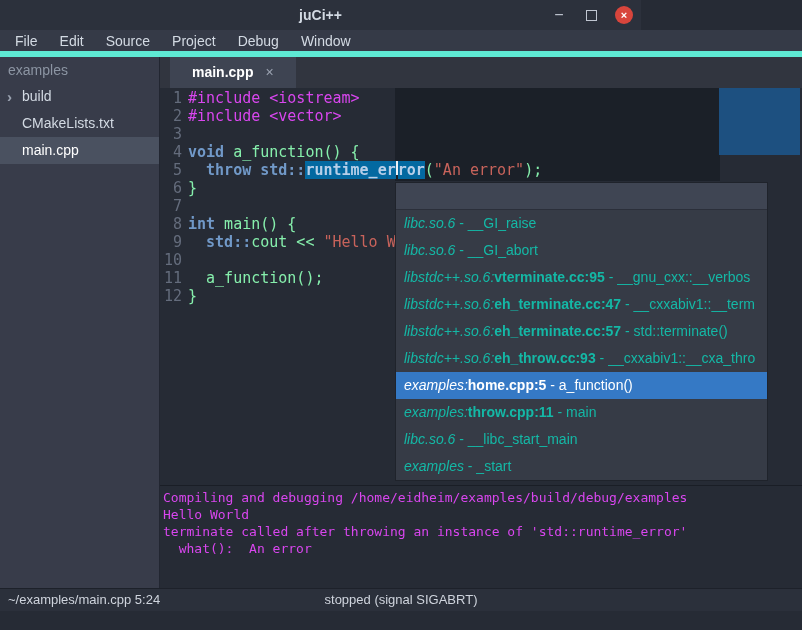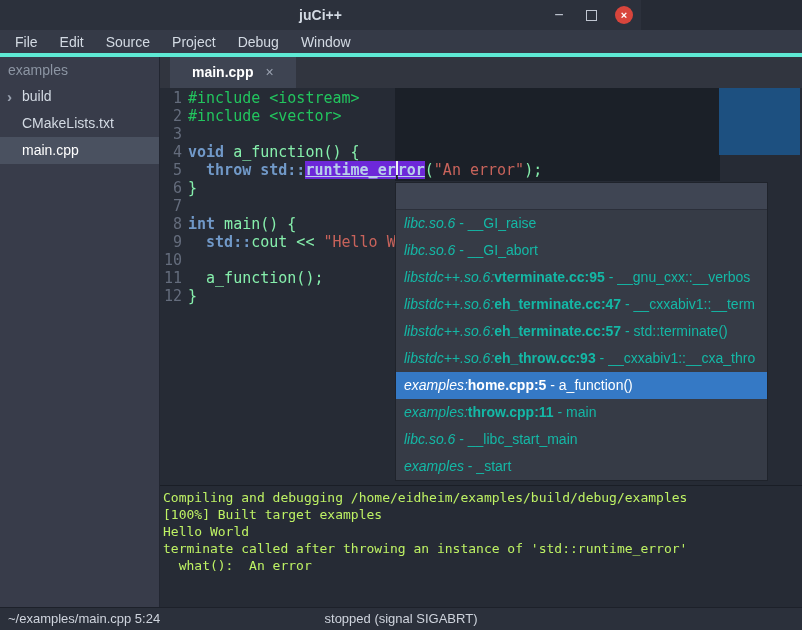--- a/index.html
+++ b/index.html
@@ -11,21 +11,21 @@
   
   .titlebar{position:absolute;left:0;top:0;width:641px;height:30px;background:#2c313c;}
   .title{line-height:30px;text-align:center;color:#d3dae3;font-weight:700;font-size:14px;}
   .win-controls{position:absolute;right:8px;top:0;height:30px;display:flex;align-items:center;gap:14px;}
   .btn-min{color:#c0c6d1;font-size:16px;line-height:30px;width:18px;text-align:center;}
   .btn-restore{width:9px;height:9px;border:1px solid #c0c6d1;margin:0 4px;}
   .btn-close{width:18px;height:18px;border-radius:50%;background:#d8453c;color:#ffffff;
     font-size:11px;font-weight:700;line-height:18px;text-align:center;}
   
   .menubar{position:absolute;left:0;top:30px;width:802px;height:27px;background:#353a47;
-    display:flex;align-items:center;padding-left:4px;box-sizing:border-box;border-bottom:4px solid #5eead4;}
+    display:flex;align-items:center;padding-left:4px;box-sizing:border-box;border-bottom:6px solid #5eead4;}
   .menu-item{padding:0 11px;font-size:14px;color:#d3dae3;line-height:26px;}
   
   .sidebar{position:absolute;left:0;top:57px;width:160px;height:550px;background:#383c4a;
     border-right:1px solid #222631;box-sizing:border-box;}
   .side-header{height:26px;line-height:26px;padding-left:8px;font-size:14px;color:#8c95a3;}
   .side-item{height:27px;line-height:27px;font-size:14px;color:#d3dae3;position:relative;padding-left:22px;}
   .side-item.selected{background:#4a5160;color:#ffffff;}
   .side-expander{position:absolute;left:7px;top:0;font-size:15px;font-weight:700;color:#9aa2b0;}
   
   .tabbar{position:absolute;left:160px;top:57px;width:642px;height:31px;background:#31353f;}
@@ -33,43 +33,43 @@
     font-size:14px;font-weight:700;line-height:31px;padding:0 22px;}
   .tab-close{margin-left:12px;color:#9aa2b0;font-weight:400;}
   
   .editor{position:absolute;left:160px;top:88px;width:642px;height:397px;background:#262b35;overflow:hidden;}
   .overlay-dark{position:absolute;left:235px;top:0;width:325px;height:93px;background:#1b2028;z-index:1;}
   .overlay-blue{position:absolute;left:559px;top:0;width:81px;height:67px;background:#1d5080;z-index:1;}
   .code{position:absolute;left:0;top:1px;right:0;z-index:2;}
   .code-line{display:flex;height:18px;line-height:18px;font-family:"DejaVu Sans Mono",monospace;
     font-size:15px;white-space:pre;}
   .ln{flex:0 0 22px;text-align:right;color:#646c7c;margin-right:6px;}
-  .tok-pp{color:#22c55e;}
+  .tok-pp{color:#d946ef;}
   .tok-kw{color:#7199c8;font-weight:700;}
   .tok-type{color:#b7cfe9;font-weight:700;}
   .tok-str{color:#c8635b;}
   .tok-pl{color:#86efac;}
   .caret{display:inline-block;width:2px;height:14px;background:#eef1f5;vertical-align:-2px;}
-  .code-line[data-line="5"] .tok-type{background:#6d28d9;text-decoration:underline;}
+  .code-line[data-line="5"] .tok-type{background:#0369a1;}
   
   .popup{position:absolute;left:235px;top:94px;width:373px;background:#363b46;
     border:1px solid #1f232b;z-index:3;box-sizing:border-box;}
   .popup-entry{height:26px;background:#3f4553;border-bottom:1px solid #2b2f3a;}
   .popup-item{height:27px;line-height:27px;padding:0 8px;font-size:14px;color:#14b8a6;
     white-space:pre;overflow:hidden;}
   .popup-item .mod{font-style:italic;}
   .popup-item .loc{font-weight:700;}
   .popup-item.selected{background:#3579c5;color:#ffffff;}
   
   .terminal{position:absolute;left:160px;top:485px;width:642px;height:122px;background:#262b35;
     border-top:1px solid #1a1e26;box-sizing:border-box;padding:3px 0 0 3px;
-    font-family:"DejaVu Sans Mono",monospace;font-size:13px;line-height:17px;color:#bef264;}
+    font-family:"DejaVu Sans Mono",monospace;font-size:13px;line-height:17px;color:#d946ef;}
   .term-line{white-space:pre;}
   
-  .statusbar{position:absolute;left:0;top:607px;width:802px;height:23px;background:#2b303b;
+  .statusbar{position:absolute;left:0;top:588px;width:802px;height:23px;background:#2b303b;
     border-top:1px solid #1d212a;box-sizing:border-box;font-size:13px;color:#cfd4dd;}
   .status-left{position:absolute;left:8px;line-height:22px;}
   .status-center{position:absolute;left:0;width:100%;text-align:center;line-height:22px;}
 </style>
 </head>
 <body>
 
 <div class="titlebar">
   <div class="title">juCi++</div>
   <div class="win-controls">
@@ -132,21 +132,20 @@
         <div class="popup-item selected"><span class="mod">examples:</span><span class="loc">home.cpp:5</span><span> - a_function()</span></div>
         <div class="popup-item"><span class="mod">examples:</span><span class="loc">throw.cpp:11</span><span> - main</span></div>
         <div class="popup-item"><span class="mod">libc.so.6</span><span> - __libc_start_main</span></div>
         <div class="popup-item"><span class="mod">examples</span><span> - _start</span></div>
       </div>
   </div>
 </div>
 
 <div class="terminal">
     <div class="term-line">Compiling and debugging /home/eidheim/examples/build/debug/examples</div>
-    <div class="term-line">[100%] Built target examples</div>
     <div class="term-line">Hello World</div>
     <div class="term-line">terminate called after throwing an instance of 'std::runtime_error'</div>
     <div class="term-line">  what():  An error</div>
   </div>
 
 <div class="statusbar">
   <span class="status-left">~/examples/main.cpp 5:24</span>
   <span class="status-center">stopped (signal SIGABRT)</span>
 </div>
 

